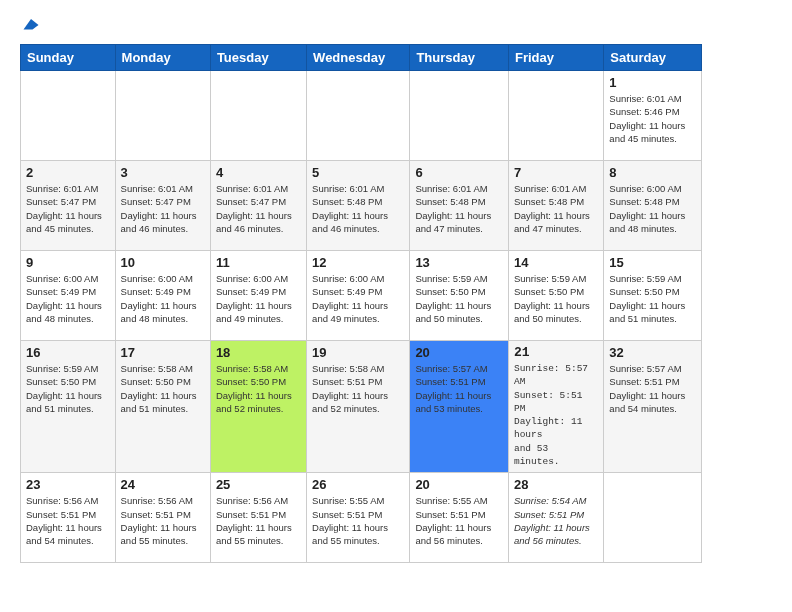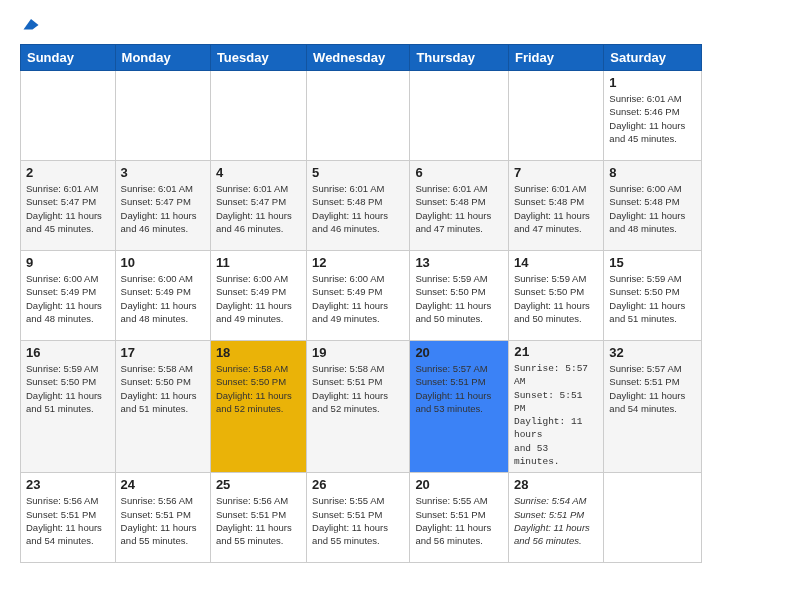--- a/index.html
+++ b/index.html
@@ -254,21 +254,21 @@
 Daylight: 11 hours
 and 51 minutes.</div>
           </td>
           <td style="background: rgb(245, 245, 245);">
             <span class="day-num">17</span>
             <div class="day-info" style="white-space: pre-line;">Sunrise: 5:58 AM
 Sunset: 5:50 PM
 Daylight: 11 hours
 and 51 minutes.</div>
           </td>
-          <td style="background: #eab308; margin-left: 32px;">
+          <td style="background: #bef264; margin-left: 32px;">
             <span class="day-num">18</span>
             <div class="day-info" style="white-space: pre-line;">Sunrise: 5:58 AM
 Sunset: 5:50 PM
 Daylight: 11 hours
 and 52 minutes.</div>
           </td>
           <td style="background: rgb(245, 245, 245);">
             <span class="day-num">19</span>
             <div class="day-info" style="white-space: pre-line;">Sunrise: 5:58 AM
 Sunset: 5:51 PM

